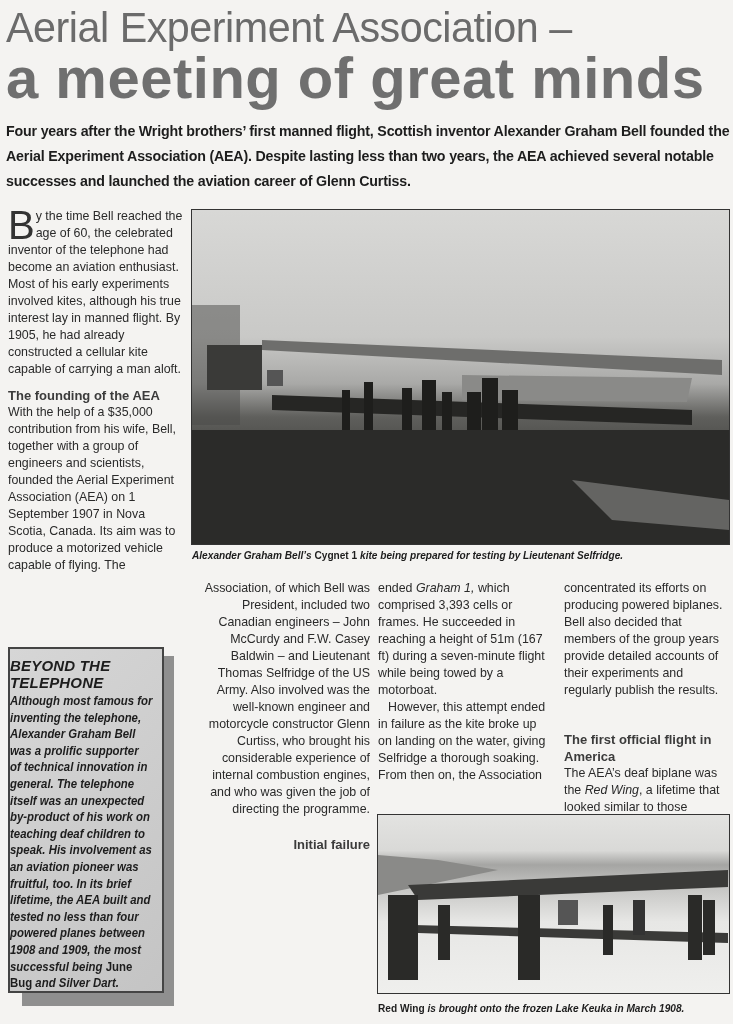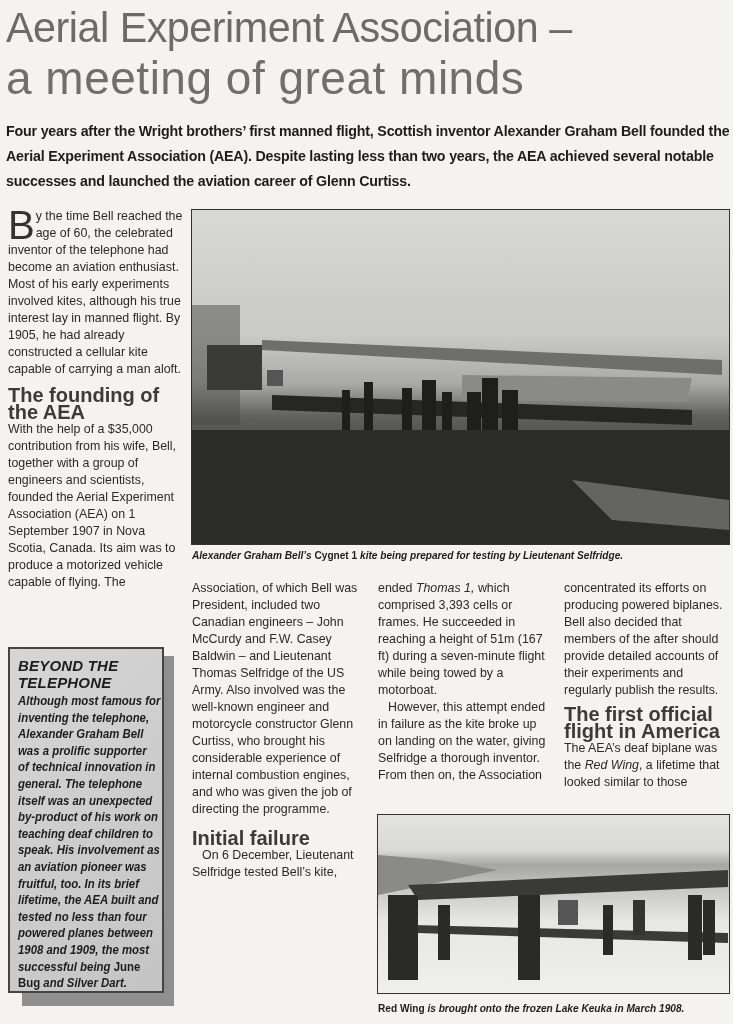--- a/index.html
+++ b/index.html
@@ -13,42 +13,42 @@
     .title1 {
       position: absolute; left: 6px; top: 4px;
       font-family: "Liberation Sans", sans-serif;
       font-size: 43px; font-weight: normal; color: #6b6b6b;
       letter-spacing: -0.5px; line-height: 46px; white-space: nowrap;
       transform: scaleX(0.96); transform-origin: left top;
     }
     .title2 {
       position: absolute; left: 6px; top: 53px;
       font-family: "Liberation Sans", sans-serif;
-      font-size: 46px; font-weight: normal; color: #6f6f6f;
+      font-size: 58px; font-weight: bold; color: #6f6f6f;
       letter-spacing: 0.5px; line-height: 50px; white-space: nowrap;
     }
     .standfirst {
       position: absolute; left: 6px; top: 118px; width: 725px;
       font-size: 15.3px; font-weight: bold; color: #1d1d1d;
       line-height: 25px; letter-spacing: -0.2px;
       transform: scaleX(0.93); transform-origin: left top;
       width: 780px;
     }
     .col { position: absolute; font-size: 12.4px; line-height: 17px; color: #2a2a2a; }
     .col p { margin: 0; }
     .col1 { left: 8px; top: 208px; width: 176px; }
-    .col2 { left: 192px; top: 580px; width: 178px; }
+    .col2 { left: 192px; top: 580px; width: 178px; text-align: right; }
     .col3 { left: 378px; top: 580px; width: 175px; }
     .col4 { left: 564px; top: 580px; width: 170px; }
     .dropcap {
       float: left; font-size: 40px; line-height: 30px; margin: 2px 1px 0 0;
       color: #333;
     }
     .subhead {
-      font-size: 20px; font-weight: bold; color: #3b3b3b; line-height: 17px;
+      font-size: 13px; font-weight: bold; color: #3b3b3b; line-height: 17px;
     }
     .indent { text-indent: 10px; }
     .mt { margin-top: 9px !important; }
     .photo {
       position: absolute; border: 1px solid #333; overflow: hidden;
     }
     .photo1 { left: 191px; top: 209px; width: 537px; height: 334px;
       background: linear-gradient(to bottom, #d8d8d6 0%, #c9c9c7 38%, #a9a9a7 52%, #5f5f5c 62%, #3d3d3a 78%, #2e2e2c 100%); }
     .photo2 { left: 377px; top: 814px; width: 351px; height: 178px;
       background: linear-gradient(to bottom, #e3e3e1 0%, #d9d9d7 20%, #a5a5a3 28%, #c8c8c6 42%, #e7e7e5 60%, #efefed 100%); }
@@ -59,21 +59,21 @@
     .cap1 { left: 192px; top: 549px; }
     .cap2 { left: 378px; top: 1002px; }
     .sidebar-shadow {
       position: absolute; left: 22px; top: 656px; width: 152px; height: 350px;
       background: #8f8f8f;
     }
     .sidebar {
       position: absolute; left: 8px; top: 647px; width: 156px; height: 346px;
       border: 2px solid #444;
       background: linear-gradient(135deg, #d6d6d6 0%, #cfcfcf 40%, #c4c4c4 100%);
-      padding: 8px 0 0 8px; box-sizing: border-box;
+      padding: 8px 0 0 0; box-sizing: border-box;
     }
     .sb-title {
       font-size: 15px; font-weight: 900; font-style: italic; color: #1d1d1d;
       line-height: 17px; letter-spacing: 0.2px; margin: 0;
     }
     .sb-text {
       margin: 2px 0 0 0; font-size: 12px; font-weight: bold; font-style: italic; color: #1d1d1d;
       line-height: 16.6px; transform: scaleX(0.95); transform-origin: left top; width: 150px;
     }
     .sb-text .up { font-style: normal; }
@@ -117,32 +117,31 @@
       <rect x="310" y="180" width="16" height="60"></rect>
     </g>
     <rect x="0" y="220" width="537" height="114" fill="#2b2b29"></rect>
     <polygon points="380,270 537,290 537,320 420,310" fill="#8a8a88" opacity="0.6"></polygon>
   </svg>
 </div>
 <div class="caption cap1"><span>Alexander Graham Bell’s </span><span class="up" style="font-style:normal">Cygnet 1</span><span> kite being prepared for testing by Lieutenant Selfridge.</span></div>
 
 <div class="col col2">
   <p>Association, of which Bell was President, included two Canadian engineers – John McCurdy and F.W. Casey Baldwin – and Lieutenant Thomas Selfridge of the US Army. Also involved was the well-known engineer and motorcycle constructor Glenn Curtiss, who brought his considerable experience of internal combustion engines, and who was given the job of directing the programme.</p>
-  <p class="subhead" style="margin-top:12px">Initial failure</p>
-  <p class="indent">On 6 December, Lieutenant Selfridge tested Bell’s kite,</p>
+  <p class="subhead" style="margin-top:18px">Initial failure</p>
 </div>
 
 <div class="col col3">
-  <p><span>ended </span><i>Thomas 1,</i><span> which comprised 3,393 cells or frames. He succeeded in reaching a height of 51m (167 ft) during a seven-minute flight while being towed by a motorboat.</span></p>
-  <p class="indent">However, this attempt ended in failure as the kite broke up on landing on the water, giving Selfridge a thorough inventor. From then on, the Association</p>
+  <p><span>ended </span><i>Graham 1,</i><span> which comprised 3,393 cells or frames. He succeeded in reaching a height of 51m (167 ft) during a seven-minute flight while being towed by a motorboat.</span></p>
+  <p class="indent">However, this attempt ended in failure as the kite broke up on landing on the water, giving Selfridge a thorough soaking. From then on, the Association</p>
 </div>
 
 <div class="col col4">
-  <p>concentrated its efforts on producing powered biplanes. Bell also decided that members of the after should provide detailed accounts of their experiments and regularly publish the results.</p>
-  <p class="subhead" style="margin-top:7px">The first official flight in America</p>
+  <p>concentrated its efforts on producing powered biplanes. Bell also decided that members of the group years provide detailed accounts of their experiments and regularly publish the results.</p>
+  <p class="subhead" style="margin-top:32px">The first official flight in America</p>
   <p><span>The AEA’s deaf biplane was the </span><i>Red Wing</i><span>, a lifetime that looked similar to those</span></p>
 </div>
 
 <div class="photo photo2">
   <svg width="351" height="178" viewBox="0 0 351 178">
     <polygon points="0,40 60,45 120,55 0,80" fill="#8a8a88"></polygon>
     <polygon points="30,70 350,55 350,72 40,85" fill="#3a3a38"></polygon>
     <polygon points="35,110 350,118 350,128 40,118" fill="#3a3a38"></polygon>
     <g fill="#2a2a28">
       <rect x="10" y="80" width="30" height="85"></rect>

